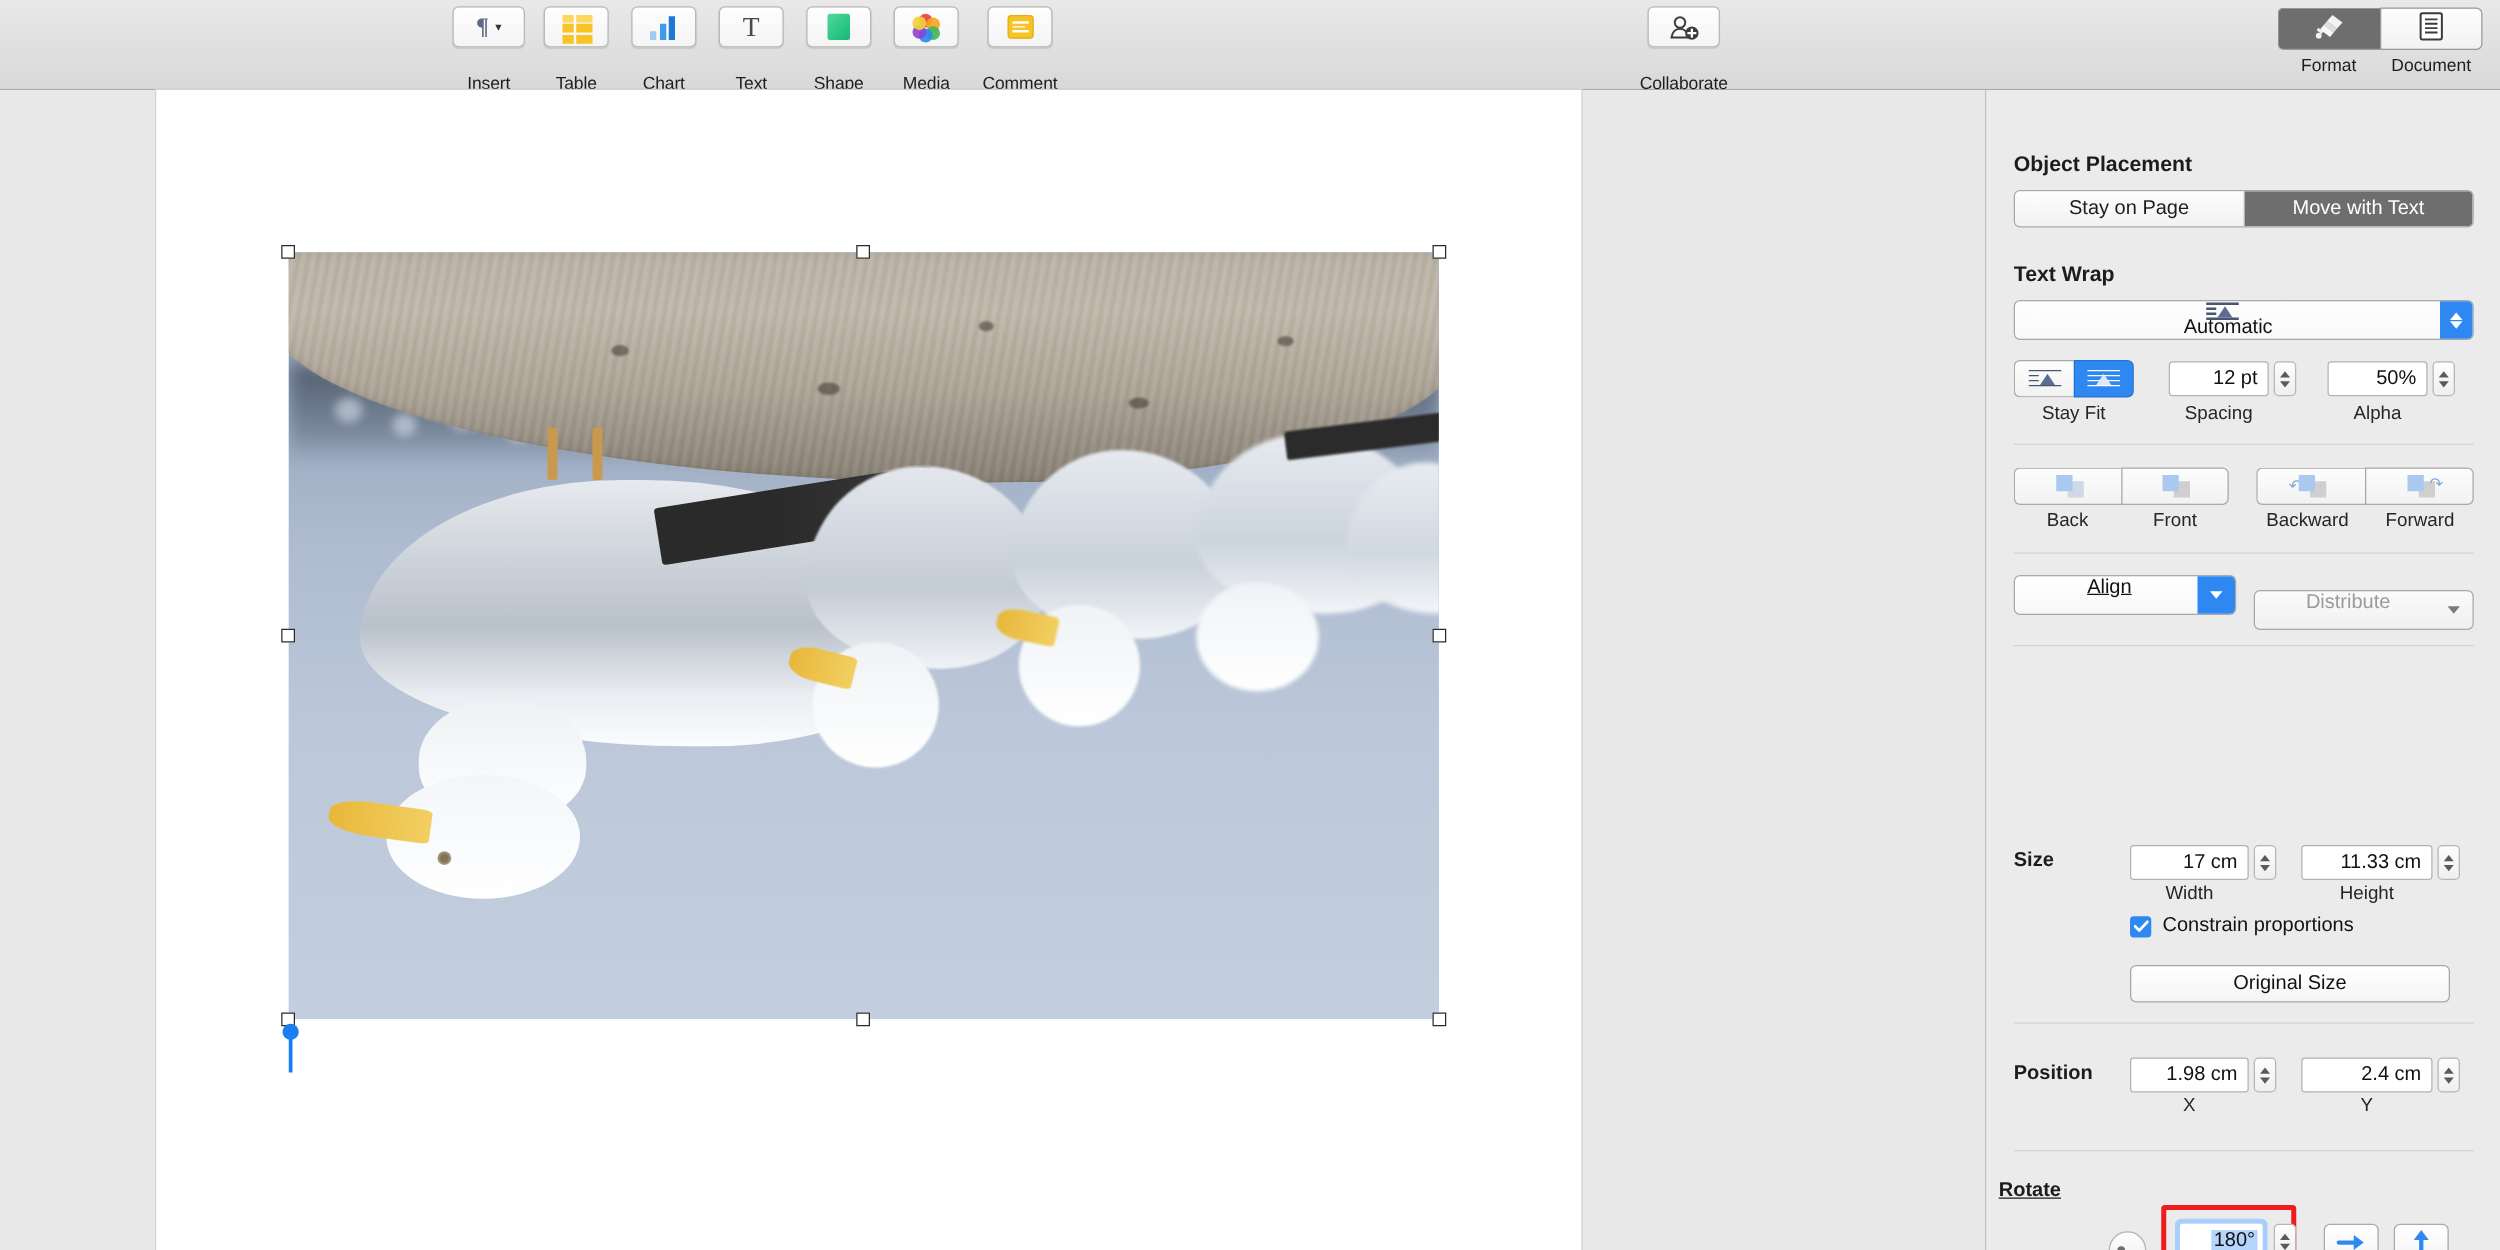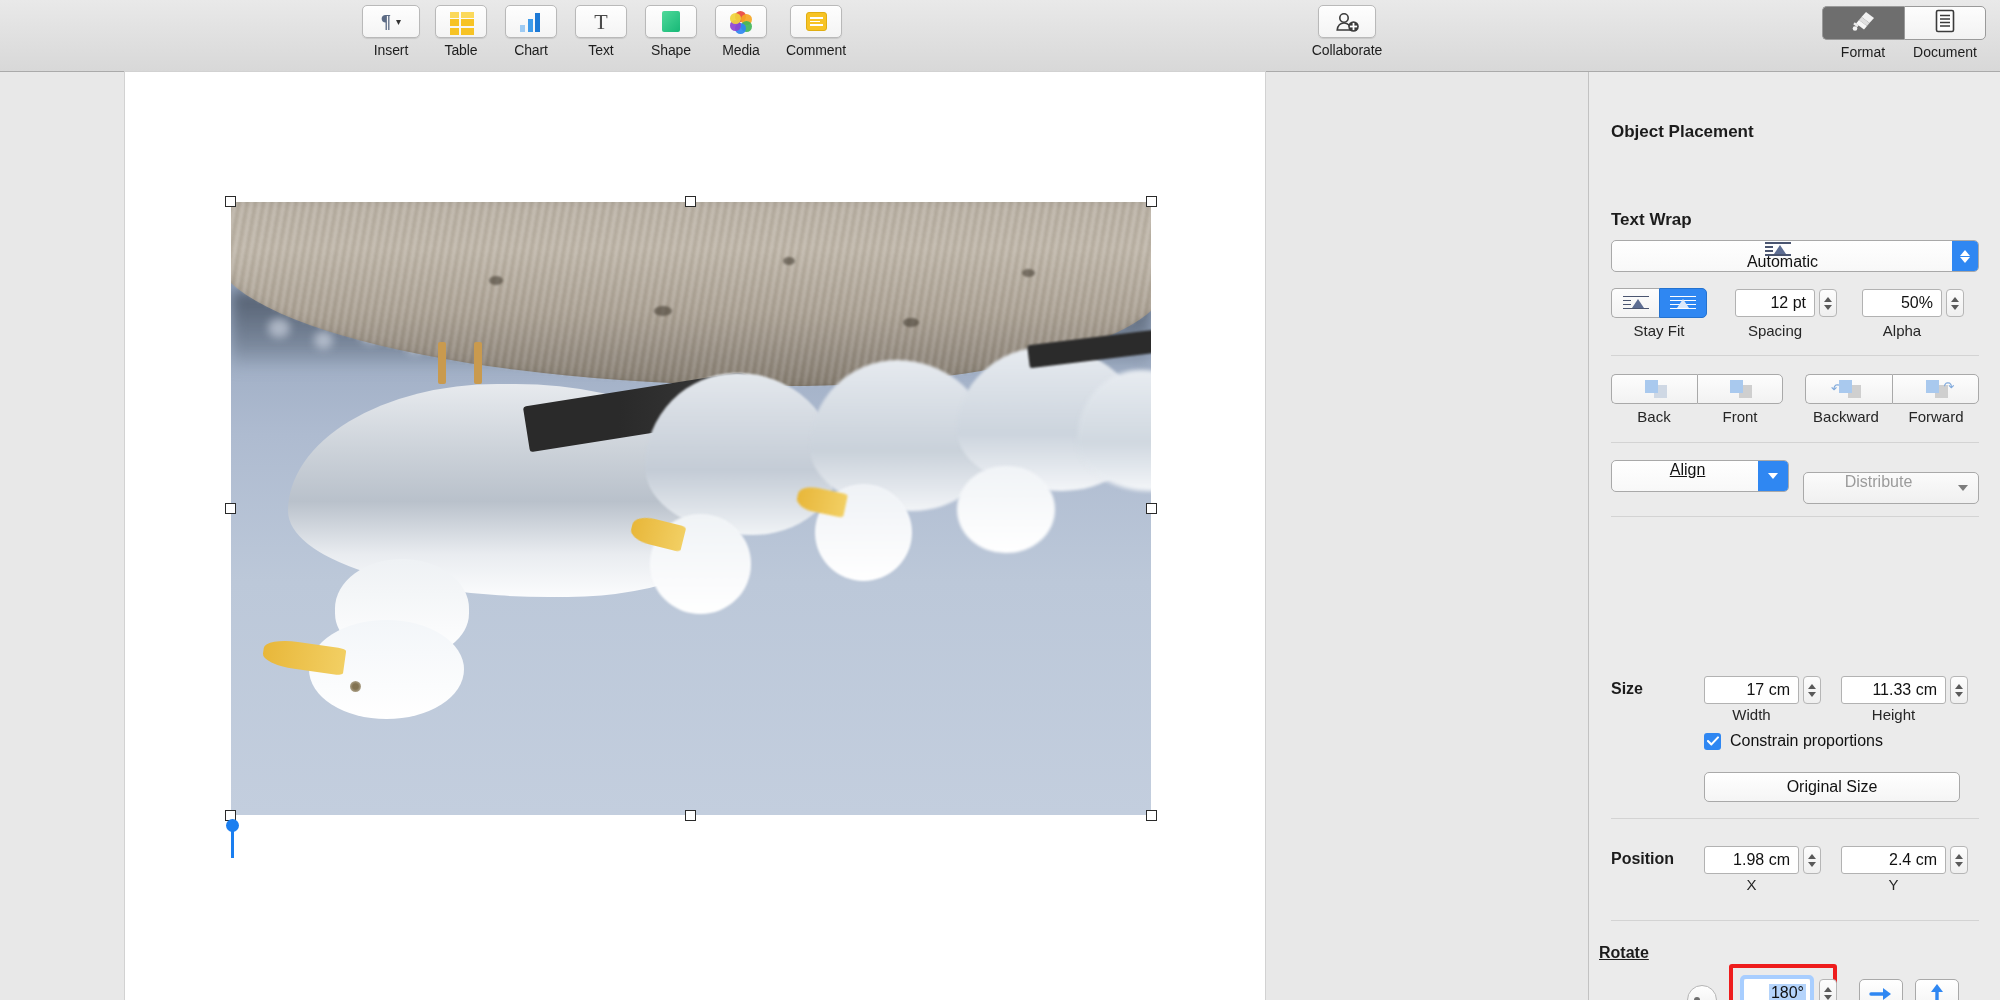--- a/index.html
+++ b/index.html
@@ -22,21 +22,21 @@
   }
   .tb-btn {
     width: 52px; height: 33px; border-radius: 5px;
     background: linear-gradient(to bottom, #fefefe, #f4f4f4);
     border: 1px solid #b9b9b9;
     box-shadow: 0 1px 0 rgba(255,255,255,0.8) inset, 0 1px 1px rgba(0,0,0,0.10);
     display: flex; align-items: center; justify-content: center;
   }
   .tb-btn.wide { width: 58px; }
   .tb-label {
-    font-size: 14px; color: #1d1d1d; margin-top: 4px;
+    font-size: 14px; color: #1d1d1d; margin-top: 20px;
     white-space: nowrap; letter-spacing: -0.1px;
   }
 
   
   .ico-pilcrow { font-size: 19px; color: #5c6b85; font-family: "Liberation Serif", serif; font-weight: bold; }
   .ico-chev { font-size: 10px; color: #333; margin-left: 5px; }
 
   
   .ico-table { width: 22px; height: 20px; display: grid;
     grid-template-columns: 9px 13px; grid-template-rows: 6px 7px 7px; gap: 1.5px; }
@@ -436,20 +436,24 @@
     </div>
 
     <div id="anchor"></div>
   </div>
 </div>
 
 <div id="inspector">
 
 
   <div style="position:absolute; left:22px; top:50px;" class="sec-title">Object Placement</div>
+  <div class="seg" style="position:absolute; left:22px; top:80px; width:368px;">
+    <div>Stay on Page</div>
+    <div class="on">Move with Text</div>
+  </div>
 
   <div style="position:absolute; left:22px; top:138px;" class="sec-title">Text Wrap</div>
   <div class="popup" style="position:absolute; left:22px; top:168px; width:368px;">
     <span class="wrapico" style="margin-right:9px">
       <i style="top:1px;  width:26px"></i>
         <i style="top:5px;  width:8px"></i>
       <i style="top:9px;  width:8px"></i>
         <i style="top:13px; width:26px"></i>
       <b style="left:9px; top:4px"></b>
     </span>

